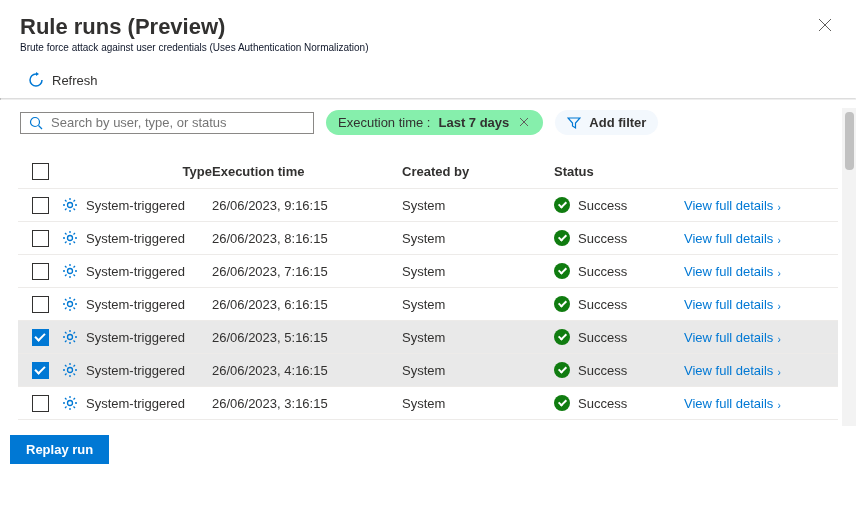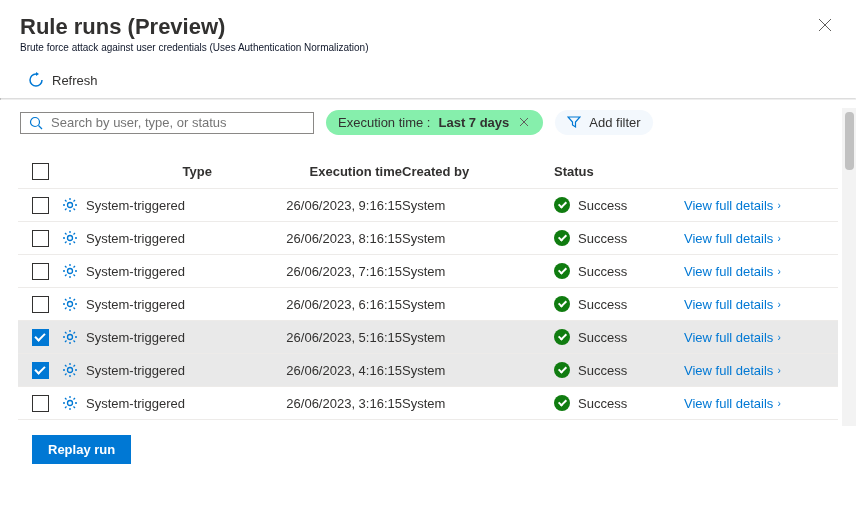--- a/index.html
+++ b/index.html
@@ -90,43 +90,44 @@
     }
     .filter-pill .bold { font-weight: 600; }
     .filter-pill .remove {
       cursor: pointer;
       color: #605e5c;
       font-size: 12px;
       padding: 0 2px;
     }
     .add-filter {
       display: flex;
-      align-items: flex-start;
+      align-items: center;
       gap: 8px;
       color: #323130;
       cursor: pointer;
       padding: 5px 12px;
       border-radius: 15px;
       background: #f3f8fd;
+      font-weight: bold;
     }
     .table-container {
       margin: 10px 18px 0 18px;
       height: 268px;
       overflow-y: auto;
     }
     .table-header {
       display: flex;
       align-items: center;
       padding: 8px 0;
       font-weight: 600;
       border-bottom: 1px solid #edebe9;
     }
     .col-check { width: 44px; display: flex; justify-content: center; }
     .col-type { width: 150px; padding-left: 0; text-align: right; }
-    .col-exec { width: 190px; text-align: right; }
+    .col-exec { width: 190px; }
     .col-created { width: 152px; }
     .col-status { width: 130px; }
     .col-action { flex: 1; }
     .table-row {
       display: flex;
       align-items: center;
       height: 33px;
       border-bottom: 1px solid #edebe9;
     }
     .table-row.selected {
@@ -182,26 +183,26 @@
       height: 6px;
       border: solid white;
       border-width: 0 2px 2px 0;
       transform: rotate(45deg);
       margin-top: -2px;
     }
     .link {
       color: #0078d4;
       cursor: pointer;
       display: flex;
-      align-items: center;
+      align-items: flex-end;
       gap: 4px;
     }
     .link .chev { font-size: 10px; }
     .footer {
-      padding: 12px 32px;
+      padding: 12px 10px;
     }
     .replay-btn {
       background: #0078d4;
       color: #fff;
       border: none;
       padding: 7px 16px;
       font-size: 13px;
       font-weight: 600;
       cursor: pointer;
     }

